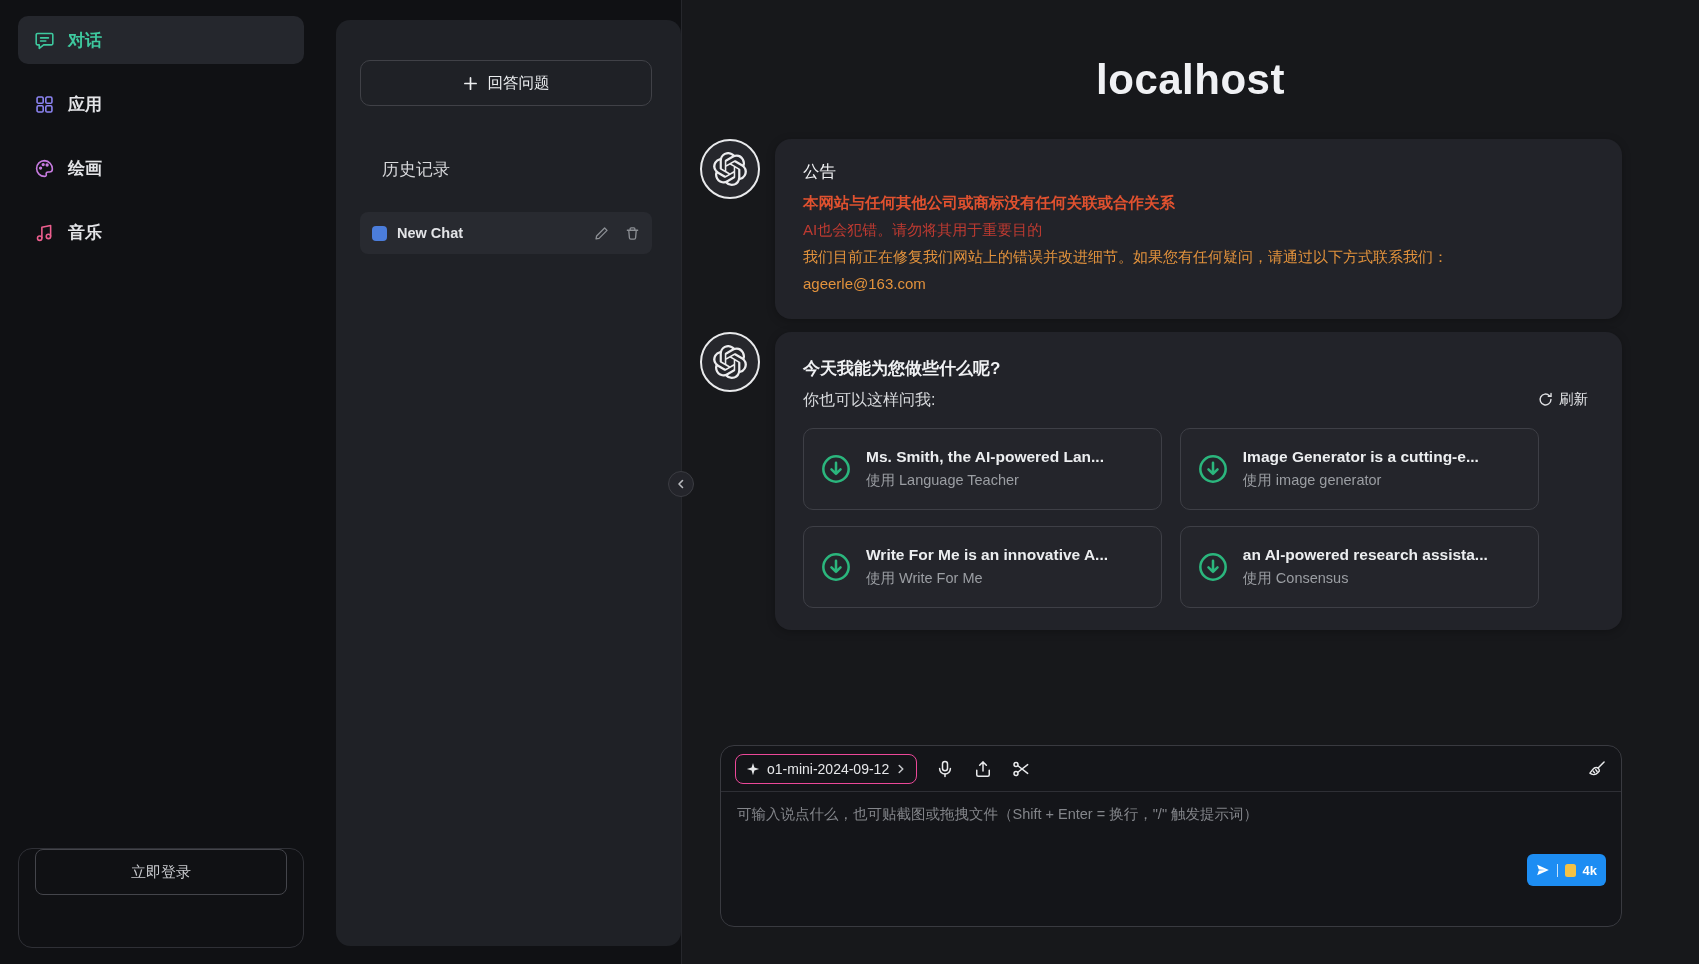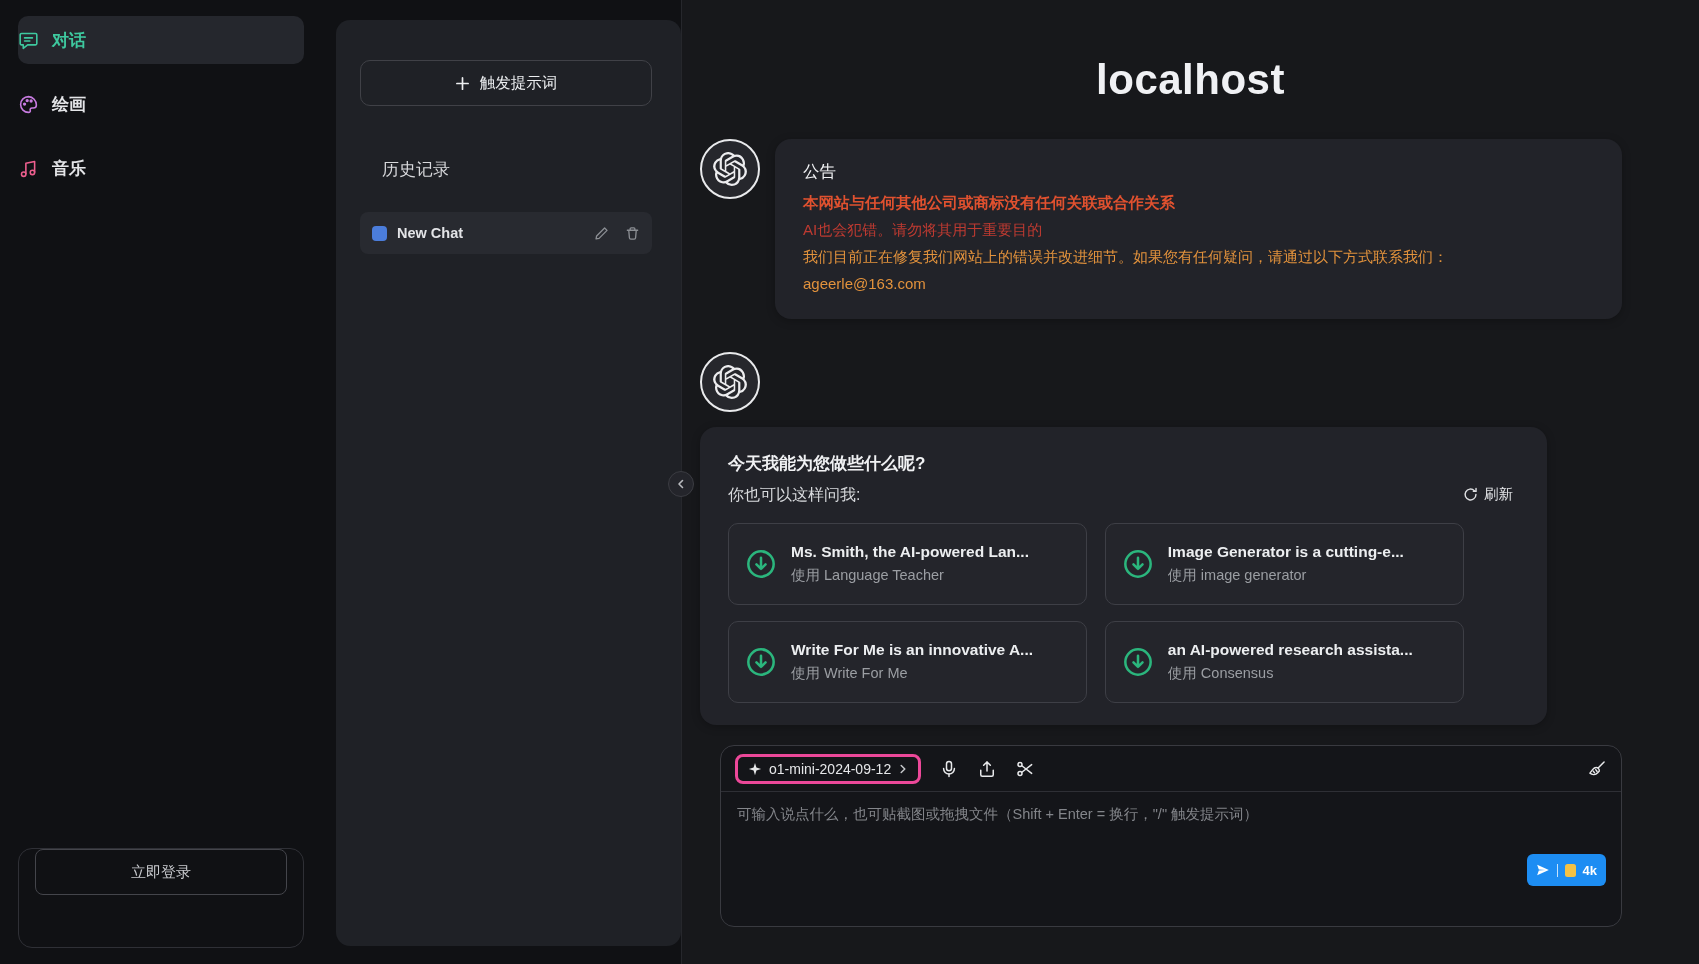--- a/index.html
+++ b/index.html
@@ -9,21 +9,21 @@
     font-family:"Liberation Sans","DejaVu Sans",sans-serif;
     color:#e4e5e8;
     position:relative;
   }
   svg { display:block; }
 
   
   .sidebar { position:absolute; left:18px; top:16px; width:286px; }
   .side-item {
     display:flex; align-items:center; gap:13px;
-    height:48px; padding:0 0; margin-bottom:16px;
+    height:48px; padding:0 16px; margin-bottom:16px;
     border-radius:10px; cursor:pointer;
     font-size:17px; font-weight:600; color:#e4e5e8;
   }
   .side-item.active { background:#25272d; color:#3ec99f; }
   .login-panel {
     position:absolute; left:18px; bottom:16px; width:286px; height:100px;
     border:1px solid #2f3036; border-radius:14px;
     display:flex; justify-content:center;
   }
   .login-btn {
@@ -61,21 +61,21 @@
   }
 
   
   .main { position:absolute; left:682px; top:0; right:0; bottom:0; background:#17181b; }
   .page-title {
     position:absolute; left:0; right:0; top:56px; text-align:center;
     font-size:42px; font-weight:800; color:#f0f1f4; letter-spacing:.5px;
   }
   .msg-row { position:absolute; left:18px; display:flex; align-items:flex-start; gap:15px; }
   .row-announce { top:139px; }
-  .row-welcome { top:352px;flex-direction:column; }
+  .row-welcome { top:332px; }
   .avatar {
     width:60px; height:60px; border-radius:50%; flex:0 0 60px;
     background:#26272c; border:2px solid #e9eaec;
     display:flex; align-items:center; justify-content:center;
   }
   .bubble {
     width:847px; background:#222329; border-radius:16px; padding:22px 28px;
     box-shadow:0 2px 8px rgba(0,0,0,.25);
   }
   .ann-title { font-size:16.5px; font-weight:400; color:#f2f3f5; margin-bottom:6px; }
@@ -99,21 +99,21 @@
   .sugg-title { font-size:15.5px; font-weight:600; color:#eceef0; white-space:nowrap; overflow:hidden; text-overflow:ellipsis; margin-bottom:5px; }
   .sugg-sub { font-size:14.5px; color:#9b9ea3; white-space:nowrap; overflow:hidden; text-overflow:ellipsis; }
 
   
   .composer {
     position:absolute; left:38px; top:745px; width:902px; height:182px;
     border:1px solid #393a40; border-radius:14px; background:#141519;
   }
   .composer-top { height:46px; display:flex; align-items:center; gap:18px; padding:0 14px; border-bottom:1px solid #2e2f35; }
   .model-chip {
-    height:30px; border:3px solid #ec4899; border-radius:8px; background:transparent;
+    height:30px; border:1px solid #ec4899; border-radius:8px; background:transparent;
     display:flex; align-items:center; gap:7px; padding:0 10px;
     color:#e6e7e9; font-size:14px; cursor:pointer;
   }
   .tool-icon { cursor:pointer; display:flex; align-items:center; }
   .broom-wrap { margin-left:auto; }
   .composer-input {
     width:100%; height:134px; background:transparent; border:none; outline:none; resize:none;
     padding:13px 16px; font-size:14.5px; color:#d2d4d7;
     font-family:"Liberation Sans","DejaVu Sans",sans-serif;
   }
@@ -135,20 +135,31 @@
     <span>
       <svg width="21" height="21" viewBox="0 0 24 24" fill="none" stroke="#3ec99f" stroke-width="1.8" stroke-linecap="round" stroke-linejoin="round">
         <path d="M4 4h16a1.5 1.5 0 0 1 1.5 1.5v10A1.5 1.5 0 0 1 20 17h-9l-5 4v-4H4a1.5 1.5 0 0 1-1.5-1.5v-10A1.5 1.5 0 0 1 4 4z"></path>
         <path d="M7.5 9h9M7.5 12.5h6"></path>
       </svg>
     </span>
     <span>对话</span>
   </div>
   <div class="side-item">
     <span>
+      <svg width="21" height="21" viewBox="0 0 24 24" fill="none" stroke="#8d85f4" stroke-width="1.8">
+        <rect x="3.5" y="3.5" width="7" height="7" rx="1.5"></rect>
+          <rect x="13.5" y="3.5" width="7" height="7" rx="1.5"></rect>
+        <rect x="3.5" y="13.5" width="7" height="7" rx="1.5"></rect>
+          <rect x="13.5" y="13.5" width="7" height="7" rx="1.5"></rect>
+      </svg>
+    </span>
+    <span>应用</span>
+  </div>
+  <div class="side-item">
+    <span>
       <svg width="21" height="21" viewBox="0 0 24 24" fill="none" stroke="#c77be0" stroke-width="1.8" stroke-linejoin="round">
         <path d="M12 3a9 9 0 1 0 0 18c1.6 0 2.5-1 2-2.3-.6-1.5.4-2.7 2-2.7h1.5A3.5 3.5 0 0 0 21 12.5 9.5 9.5 0 0 0 12 3z"></path>
         <circle cx="7.5" cy="11.5" r="1" fill="#c77be0"></circle>
           <circle cx="10.5" cy="7.5" r="1" fill="#c77be0"></circle>
           <circle cx="15" cy="8" r="1" fill="#c77be0"></circle>
       </svg>
     </span>
     <span>绘画</span>
   </div>
   <div class="side-item">
@@ -167,21 +178,21 @@
   <button class="login-btn">立即登录</button>
 </div>
 
 <section class="chatlist">
   <button class="new-chat-btn">
     <span>
       <svg width="15" height="15" viewBox="0 0 16 16" stroke="#eceef0" stroke-width="1.8" stroke-linecap="round">
           <path d="M8 2v12M2 8h12"></path>
         </svg>
     </span>
-    <span>触发提示词</span>
+    <span>回答问题</span>
   </button>
 
   <div class="history-title">历史记录</div>
 
   <div class="chat-item">
     <span class="mask"></span>
     <span class="ttl">New Chat</span>
     <span class="op">
       <svg width="15" height="15" viewBox="0 0 16 16" fill="none" stroke="#9da0a5" stroke-width="1.4" stroke-linejoin="round">
           <path d="M11.3 2.1l2.6 2.6L5.4 13.2l-3.2.6.6-3.2z"></path>

